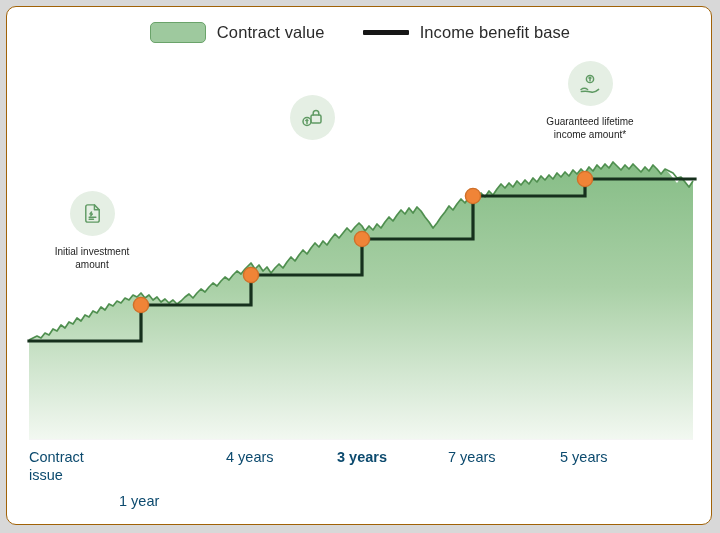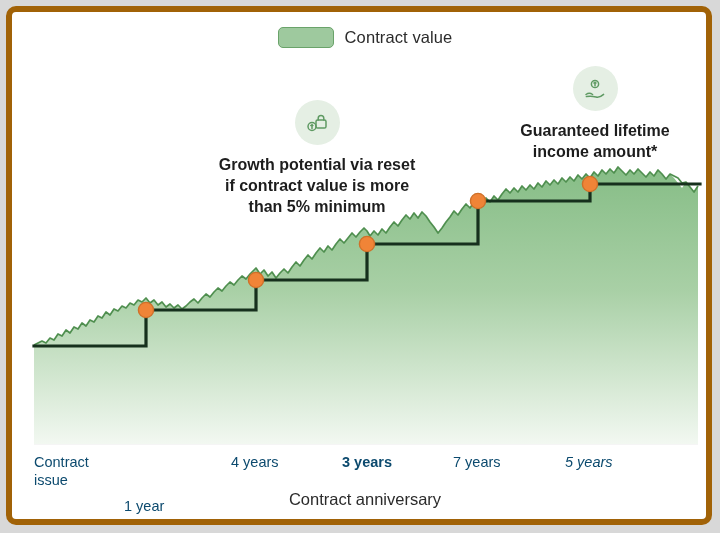--- a/index.html
+++ b/index.html
@@ -1,46 +1,50 @@
 <!DOCTYPE html>
 <html><head>
 <meta charset="utf-8">
 <style>
   html,body{margin:0;padding:0;background:#d8d8d8;}
   body{width:720px;height:533px;font-family:"Liberation Sans",sans-serif;overflow:hidden;}
   .card{position:absolute;left:6px;top:6px;width:706px;height:519px;background:#ffffff;
-        border:6px solid #a16207;border-radius:10px;box-sizing:border-box;overflow:hidden;}
+        border:1px solid #a16207;border-radius:10px;box-sizing:border-box;overflow:hidden;}
   .legend{position:absolute;left:0;top:8px;width:706px;height:34px;display:flex;
           align-items:center;justify-content:center;gap:38px;}
   .leg-item{display:flex;align-items:center;gap:11px;}
   .swatch{width:54px;height:19px;border-radius:5px;background:#9ec99e;border:1.5px solid #6aa36a;}
   .lineswatch{width:46px;height:5px;background:#161616;border-radius:1px;}
   .leg-label{font-size:16.5px;color:#2b2b2b;letter-spacing:.1px;}
   .plot{position:absolute;left:0;top:0;width:706px;height:519px;}
   .annot{position:absolute;text-align:center;}
   .icon-circle{width:45px;height:45px;border-radius:50%;background:#e5efe4;
                margin:0 auto 9px auto;display:flex;align-items:center;justify-content:center;}
-  .annot-text{font-size:16px;font-weight:bold;color:#1d1d1d;line-height:1.32;white-space:pre-line;}
+  .annot-text{font-size:10px;font-weight:normal;color:#1d1d1d;line-height:1.32;white-space:pre-line;}
   .a1{left:4px;top:184px;width:162px;}
   .a2{left:198px;top:88px;width:214px;}
   .a3{left:486px;top:54px;width:194px;}
   .xlabels{position:absolute;left:0;top:438px;width:706px;height:40px;}
   .xl{position:absolute;font-size:14.5px;color:#0c4a6e;line-height:1.22;white-space:pre-line;}
   .xtitle{position:absolute;left:0;top:478px;width:706px;text-align:center;
           font-size:16.5px;color:#2b2b2b;}
 </style>
 </head>
 <body>
 
 <div class="card">
 
   <div class="legend">
     <div class="leg-item">
       <span class="swatch"></span>
       <span class="leg-label">Contract value</span>
+    </div>
+    <div class="leg-item">
+      <span class="lineswatch"></span>
+      <span class="leg-label">Income benefit base</span>
     </div>
   </div>
 
   <svg class="plot" viewBox="0 0 706 519">
     <defs>
       <linearGradient id="areaGrad" x1="0" y1="0" x2="0" y2="1">
         <stop offset="0%" stop-color="#86bd86" stop-opacity="1"></stop>
         <stop offset="45%" stop-color="#a9d0a6" stop-opacity="1"></stop>
         <stop offset="100%" stop-color="#f2f8f1" stop-opacity="1"></stop>
       </linearGradient>
@@ -102,34 +106,44 @@
 
     <g>
       <circle cx="134" cy="298" r="7.6" fill="#f08437" stroke="#cf7029" stroke-width="1.4"></circle>
       <circle cx="244" cy="268" r="7.6" fill="#f08437" stroke="#cf7029" stroke-width="1.4"></circle>
       <circle cx="355" cy="232" r="7.6" fill="#f08437" stroke="#cf7029" stroke-width="1.4"></circle>
       <circle cx="466" cy="189" r="7.6" fill="#f08437" stroke="#cf7029" stroke-width="1.4"></circle>
       <circle cx="578" cy="172" r="7.6" fill="#f08437" stroke="#cf7029" stroke-width="1.4"></circle>
     </g>
   </svg>
 
+  <div class="annot a1">
+    <div class="icon-circle">
+      <svg width="23" height="23" viewBox="0 0 24 24" fill="none" stroke="#5f9a63" stroke-width="1.5" stroke-linecap="round" stroke-linejoin="round">
+        <path d="M14 3H7a2 2 0 0 0-2 2v14a2 2 0 0 0 2 2h10a2 2 0 0 0 2-2V8z"></path>
+        <path d="M14 3v5h5"></path>
+        <path d="M11 10.5l-1.6 2h2.4l-1.6 2"></path>
+        <path d="M8.5 16h7"></path>
+          <path d="M8.5 18h4.5"></path>
+      </svg>
+    </div>
+    <div class="annot-text">Initial investment
+amount</div>
+  </div>
 
   <div class="annot a2">
     <div class="icon-circle">
       <svg width="24" height="24" viewBox="0 0 24 24" fill="none" stroke="#5f9a63" stroke-width="1.5" stroke-linecap="round" stroke-linejoin="round">
         <rect x="11" y="9" width="10" height="8" rx="1.6"></rect>
         <path d="M13.2 9V7.2a2.8 2.8 0 0 1 5.6 0V9"></path>
         <circle cx="7" cy="15.5" r="4"></circle>
         <path d="M7 13.6v3.8"></path>
           <path d="M5.8 14.4h2.1"></path>
       </svg>
     </div>
-    <div class="annot-text">Growth potential via reset
-if contract value is more
-than 5% minimum</div>
   </div>
 
   <div class="annot a3">
     <div class="icon-circle">
       <svg width="24" height="24" viewBox="0 0 24 24" fill="none" stroke="#5f9a63" stroke-width="1.5" stroke-linecap="round" stroke-linejoin="round">
         <circle cx="12" cy="7" r="3.6"></circle>
         <path d="M12 5.3v3.4"></path>
           <path d="M10.9 6.1h2.1"></path>
         <path d="M3 17.5c2.2-1.6 4.4-1.6 6.6 0"></path>
         <path d="M3.4 19.6c3.2-.6 6.4-.4 9.6.4 2.6.6 5.4-.6 7.6-2.6"></path>
@@ -139,18 +153,17 @@
 income amount*</div>
   </div>
 
   <div class="xlabels">
     <div class="xl" style="left:22px;top:4px;">Contract
 issue</div>
     <div class="xl" style="left:112px;top:4px;margin-top:44px;">1 year</div>
     <div class="xl" style="left:219px;top:4px;">4 years</div>
     <div class="xl" style="left:330px;top:4px;font-weight:bold;">3 years</div>
     <div class="xl" style="left:441px;top:4px;">7 years</div>
-    <div class="xl" style="left:553px;top:4px;font-style:italic;">5 years</div>
+    <div class="xl" style="left:553px;top:4px;">5 years</div>
   </div>
 
-  <div class="xtitle">Contract anniversary</div>
 
 </div>
 
 </body></html>

